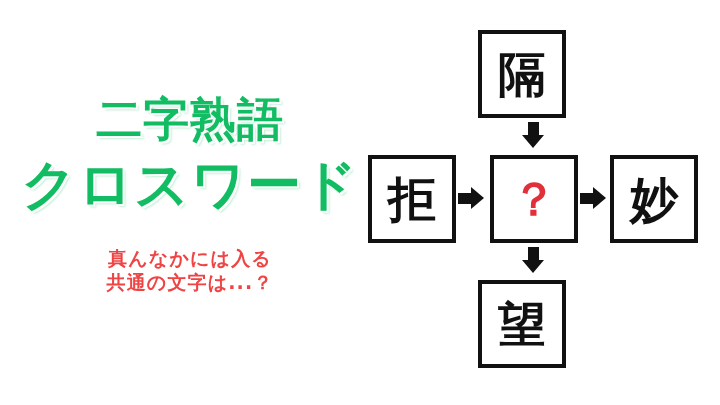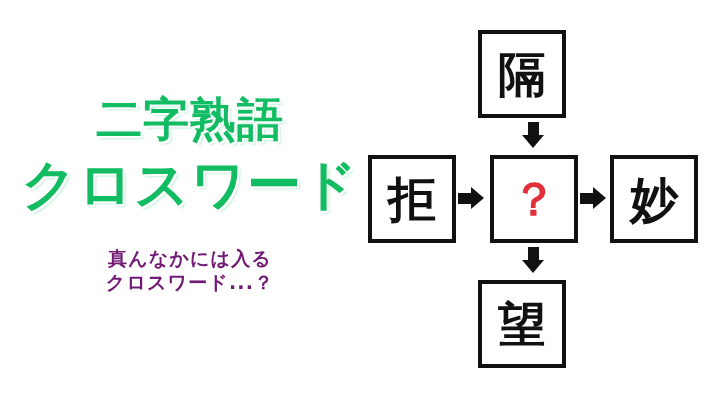--- a/index.html
+++ b/index.html
@@ -45,21 +45,21 @@
 
   .subtitle-block {
     position: absolute;
     left: 0;
     top: 246px;
     width: 380px;
     text-align: center;
   }
   .subtitle-line {
     display: block;
-    color: #701a75;
+    color: #ef4444;
     font-weight: bold;
     font-size: 19px;
     line-height: 1.28;
     letter-spacing: 0.06em;
     white-space: nowrap;
     text-shadow: 1px 1px 0 rgba(255,255,255,0.9);
   }
 
   
   .diagram {
@@ -152,21 +152,21 @@
 
 <div id="canvas">
 
   <div class="title-block">
     <span class="title-line title-line-1">二字熟語</span>
     <span class="title-line title-line-2">クロスワード</span>
   </div>
 
   <div class="subtitle-block">
     <span class="subtitle-line">真んなかには入る</span>
-    <span class="subtitle-line">クロスワード...？</span>
+    <span class="subtitle-line">共通の文字は...？</span>
   </div>
 
   <div class="diagram">
 
     <div class="cell cell-top">
       <span class="glyph">隔</span>
     </div>
 
     <div class="cell cell-left">
       <span class="glyph">拒</span>

